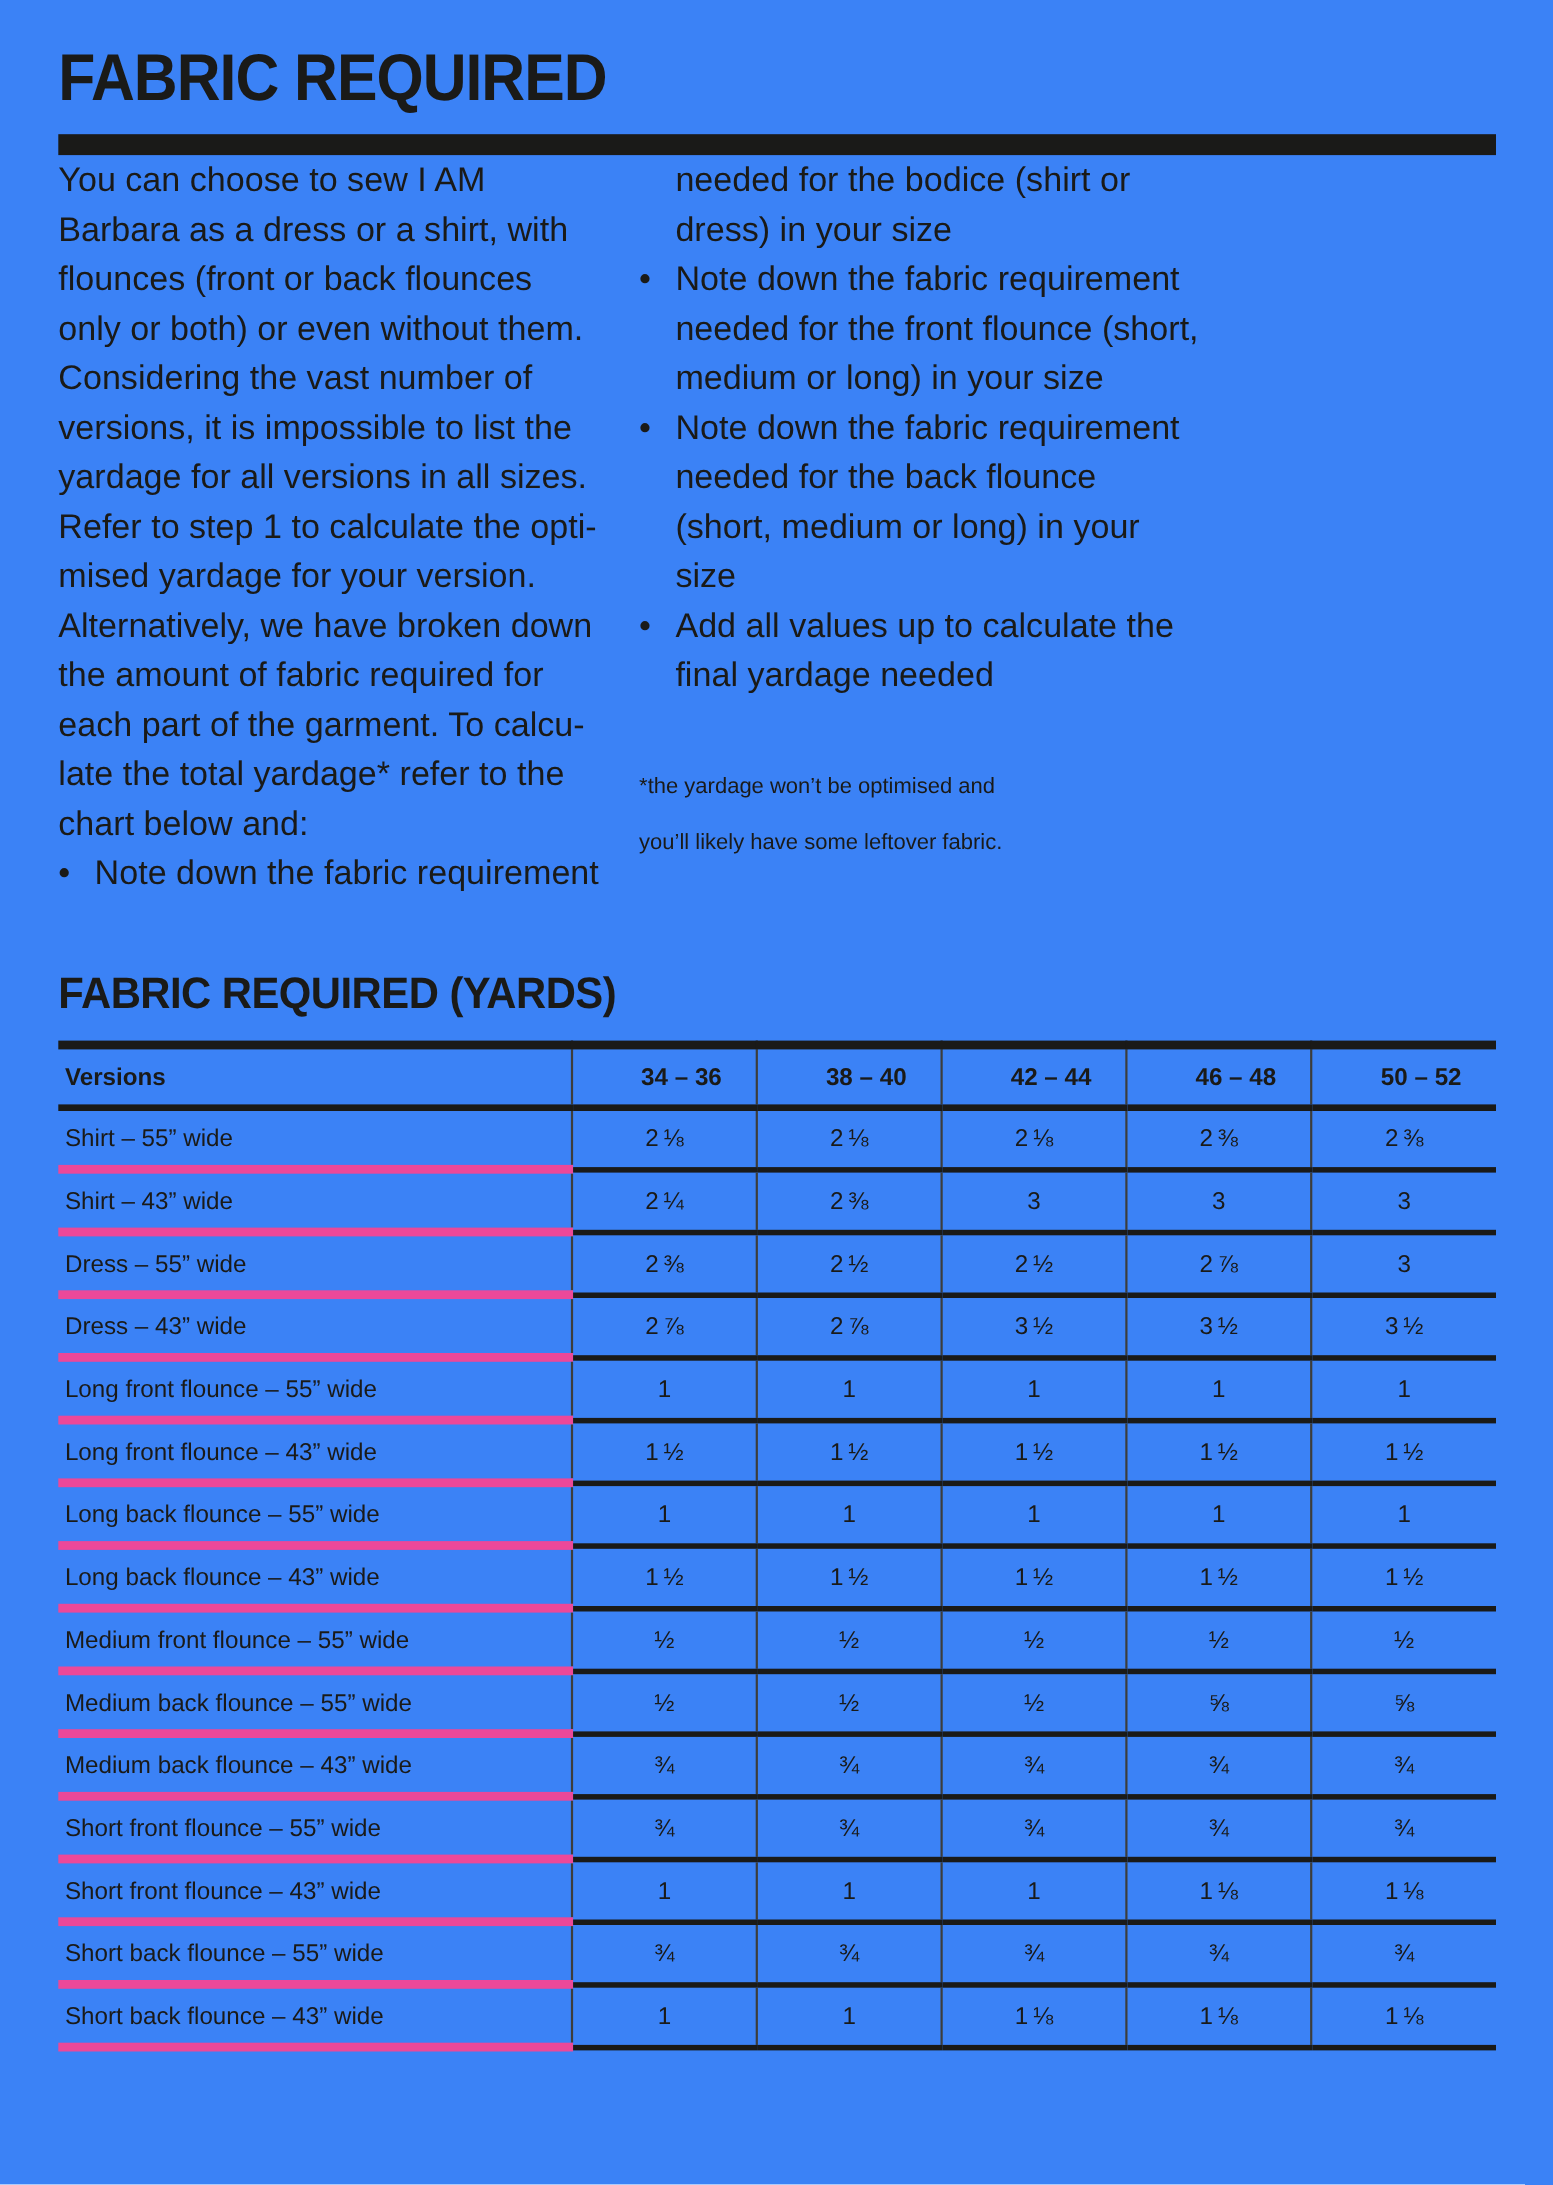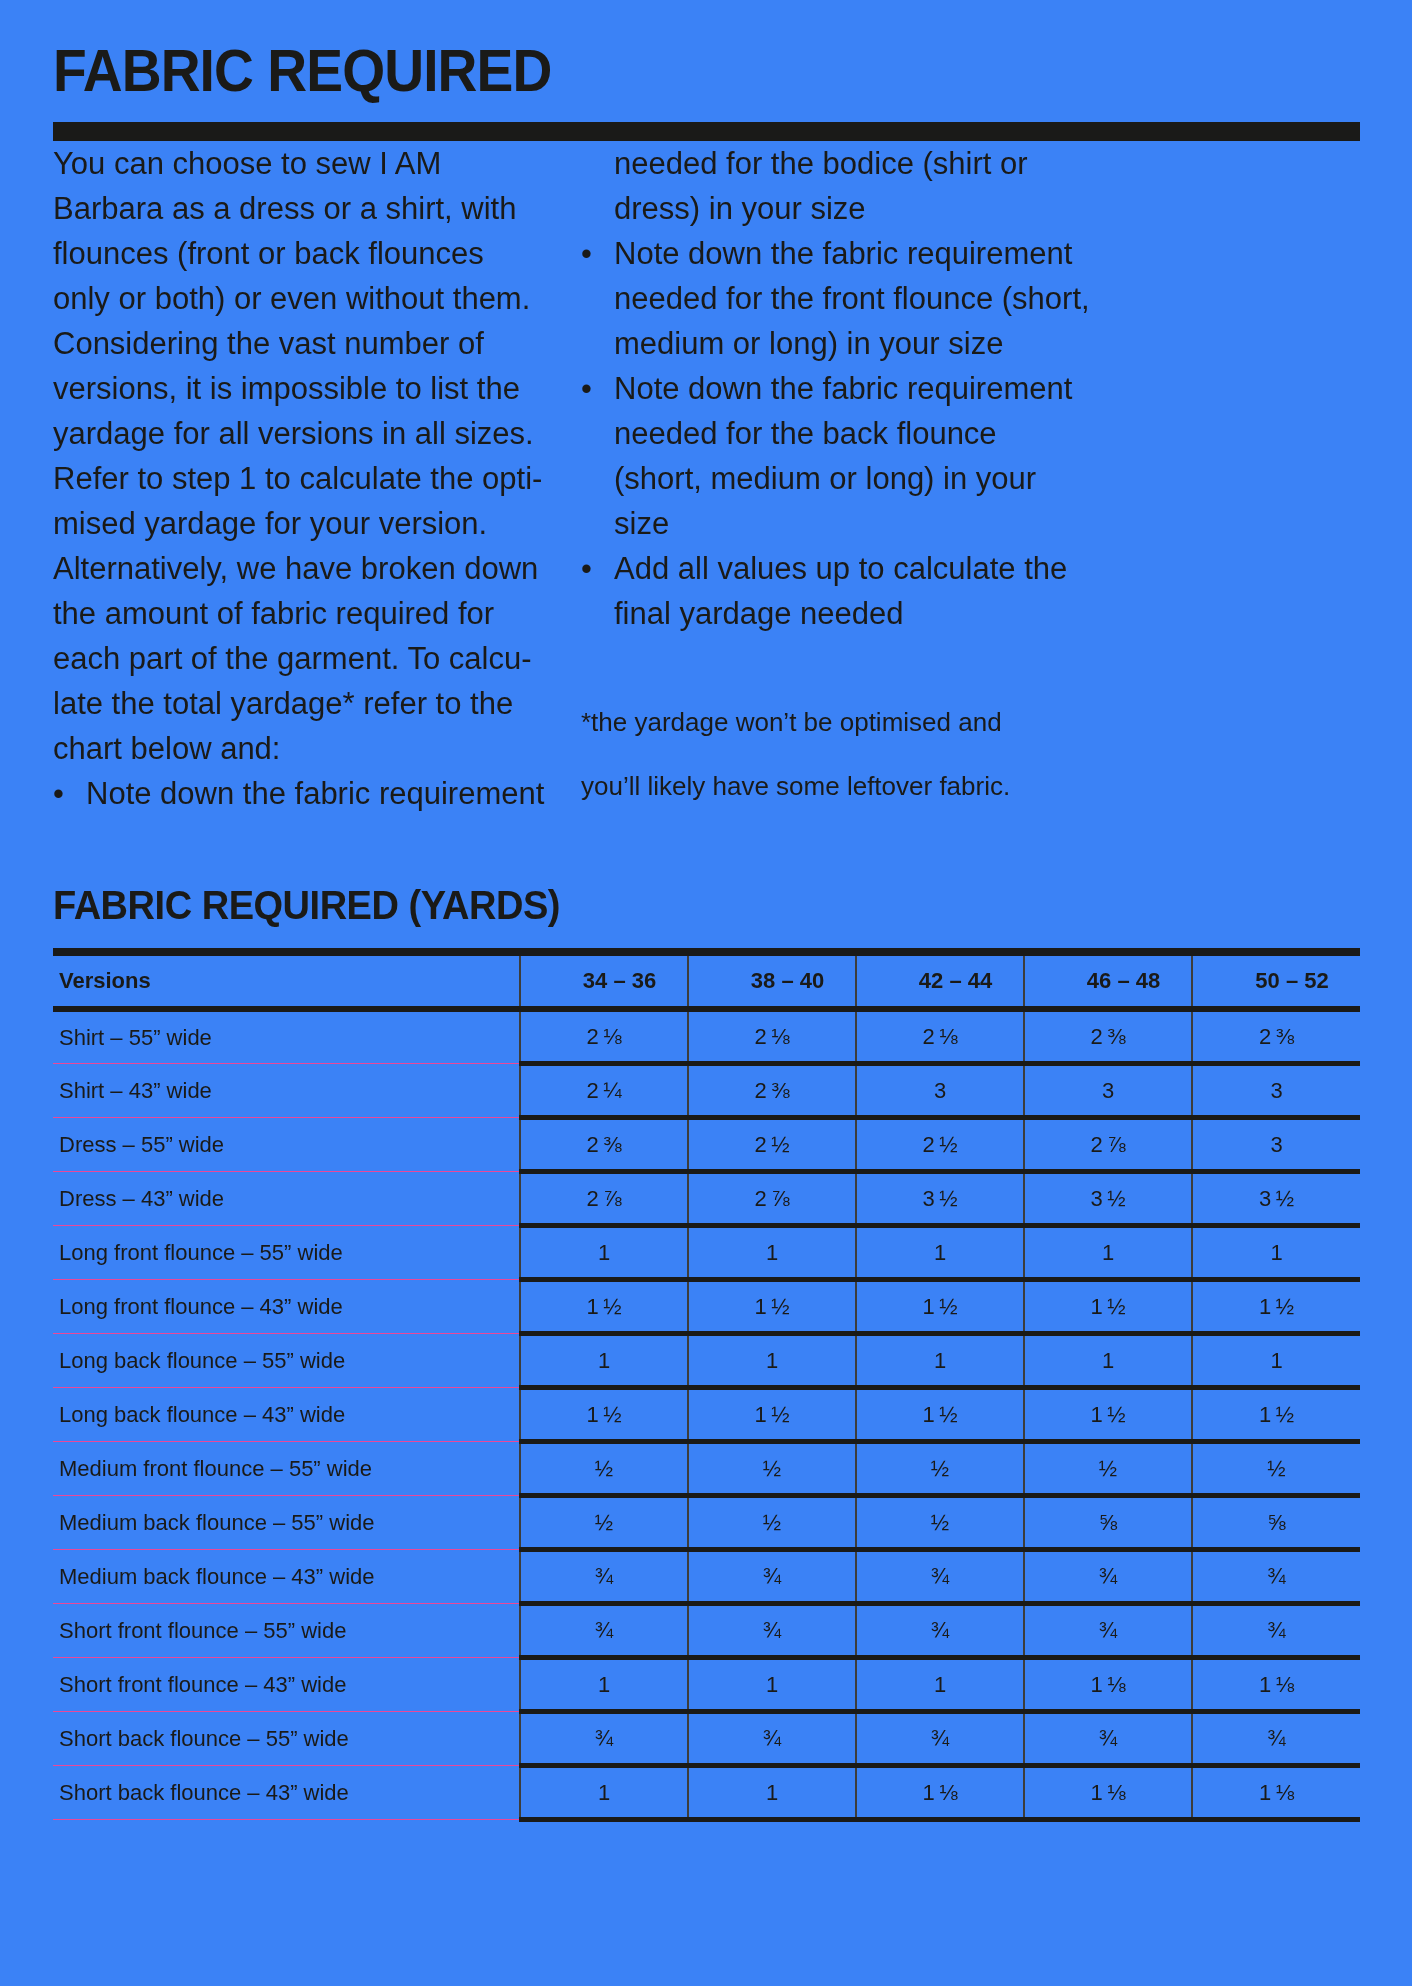--- a/index.html
+++ b/index.html
@@ -35,22 +35,22 @@
   }
   .col-left{width:492px;flex:0 0 492px;}
   .col-right{flex:1 1 auto;margin-left:36px;}
   .para{margin:0;white-space:pre-line;}
   .para.cont{padding-left:33px;}
   .bullet-item{display:flex;align-items:flex-start;}
   .bullet-marker{flex:0 0 33px;}
   .bullet-text{flex:1 1 auto;white-space:pre-line;}
   .footnote{
     margin:54px 0 0 0;
-    font-size:26px;
-    line-height:64px;
+    font-size:20px;
+    line-height:51px;
     white-space:pre-line;
   }
   .table-heading{
     margin:64px 0 0 0;
     font-size:40px;
     line-height:46px;
     font-weight:bold;
     letter-spacing:-.5px;
     transform:scaleX(.95);
     transform-origin:left center;
@@ -73,21 +73,21 @@
   table.fabric thead th{
     height:50px;
     border-bottom:6px solid #1a1a18;
     font-weight:bold;
     text-align:center;
     padding-left:31px;
   }
   table.fabric thead th.h-label{text-align:left;padding-left:6px;}
   table.fabric tbody th{
     height:49px;
-    border-bottom:1px solid #ec4899;
+    border-bottom:8px solid #ec4899;
     font-weight:normal;
     text-align:left;
     padding-left:6px;
     white-space:nowrap;
   }
   table.fabric tbody td{
     height:49px;
     border-bottom:5px solid #1a1a18;
     text-align:center;
     white-space:nowrap;

